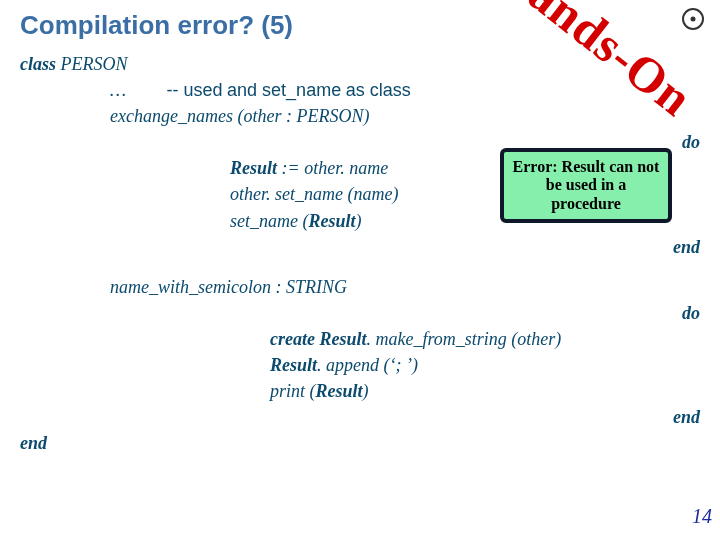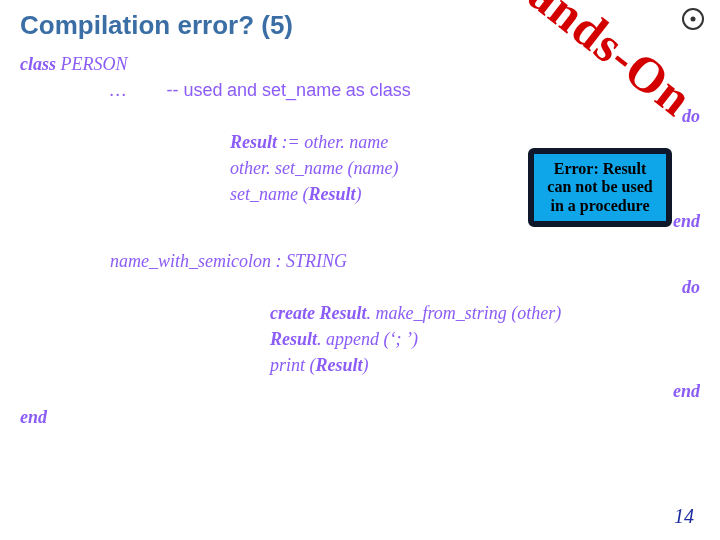--- a/index.html
+++ b/index.html
@@ -1,30 +1,30 @@
 <!DOCTYPE html>
 <html><head>
 <meta charset="utf-8">
 <style>
   * { box-sizing: border-box; margin: 0; padding: 0; }
   html, body { width: 720px; height: 540px; font-family: Arial, sans-serif; background: #fff; position: relative; overflow: hidden; }
   .slide { width: 720px; height: 540px; position: relative; padding: 10px 20px 0 20px; }
   .title { color: #3a6ea5; font-size: 26px; font-weight: bold; margin-bottom: 10px; }
-  .code { font-family: 'Comic Sans MS', cursive; font-size: 18px; line-height: 1.45; color: #8b5cf6; font-style: italic; }
+  .code { font-family: 'Comic Sans MS', cursive; font-size: 18px; line-height: 1.45; color: #0c4a6e; font-style: italic; }
   .kw { font-weight: bold; font-style: italic; }
   .plain { font-style: normal; font-family: Arial, sans-serif; }
   .i2 { margin-left: 90px; }
   .i3 { margin-left: 100px; text-align: right; }
   .i4 { margin-left: 210px; }
   .i5 { margin-left: 250px; }
   .stamp { position: absolute; top: 5px; right: 10px; font-family: 'Times New Roman', serif; font-weight: bold; font-size: 50px; color: #d40000; transform: rotate(38deg); transform-origin: center center; letter-spacing: 1px; white-space: nowrap; pointer-events: none; }
-  .callout { position: absolute; top: 148px; right: 48px; width: 144px; background: #0ea5e9; border: 6px solid #0f172a; border-radius: 6px; padding: 6px 8px; font-family: 'Comic Sans MS', cursive; font-size: 16px; font-weight: bold; text-align: center; line-height: 1.15; }
+  .callout { position: absolute; top: 148px; right: 48px; width: 172px; background: #86efac; border: 4px solid #0f172a; border-radius: 6px; padding: 6px 8px; font-family: 'Comic Sans MS', cursive; font-size: 16px; font-weight: bold; text-align: center; line-height: 1.15; }
   .logo { position: absolute; top: 8px; right: 16px; width: 22px; height: 22px; border: 2px solid #333; border-radius: 50%; }
   .logo::after { content: ""; position: absolute; left: 50%; top: 50%; width: 5px; height: 5px; background: #333; border-radius: 50%; transform: translate(-50%, -50%); }
-  .page-num { position: absolute; bottom: 12px; right: 26px; font-family: 'Comic Sans MS', cursive; font-size: 20px; color: #1a2aa0; font-style: italic; }
+  .page-num { position: absolute; bottom: 12px; right: 8px; font-family: 'Comic Sans MS', cursive; font-size: 20px; color: #1a2aa0; font-style: italic; }
 </style>
 </head>
 <body>
 
 <div class="slide">
   <div class="logo"></div>
 
   <div class="title">Compilation error? (5)</div>
 
   <div class="stamp">Hands-On</div>
@@ -34,20 +34,21 @@
   <div class="code">
     <div><span class="kw">class</span> <span>PERSON</span></div>
     <div class="i2">
       <span>…</span>
       &nbsp;&nbsp;&nbsp;&nbsp;&nbsp;&nbsp;&nbsp;
       <span class="plain" style="font-style:normal;">-- used</span>
       <span class="plain" style="font-style:normal;"> and </span>
       <span class="plain" style="font-style:normal;">set_name</span>
       <span class="plain" style="font-style:normal;"> as class</span>
     </div>
+    <div class="i2"><span>exchange_names</span><span> (other : PERSON)</span></div>
     <div class="i3"><span class="kw">do</span></div>
     <div class="i4"><span class="kw">Result</span><span> := other. name</span></div>
     <div class="i4"><span>other. set_name (name)</span></div>
     <div class="i4"><span>set_name (</span><span class="kw">Result</span><span>)</span></div>
     <div class="i3"><span class="kw">end</span></div>
 
     <div style="height:14px;"></div>
 
     <div class="i2"><span>name_with_semicolon : STRING</span></div>
     <div class="i3"><span class="kw">do</span></div>

